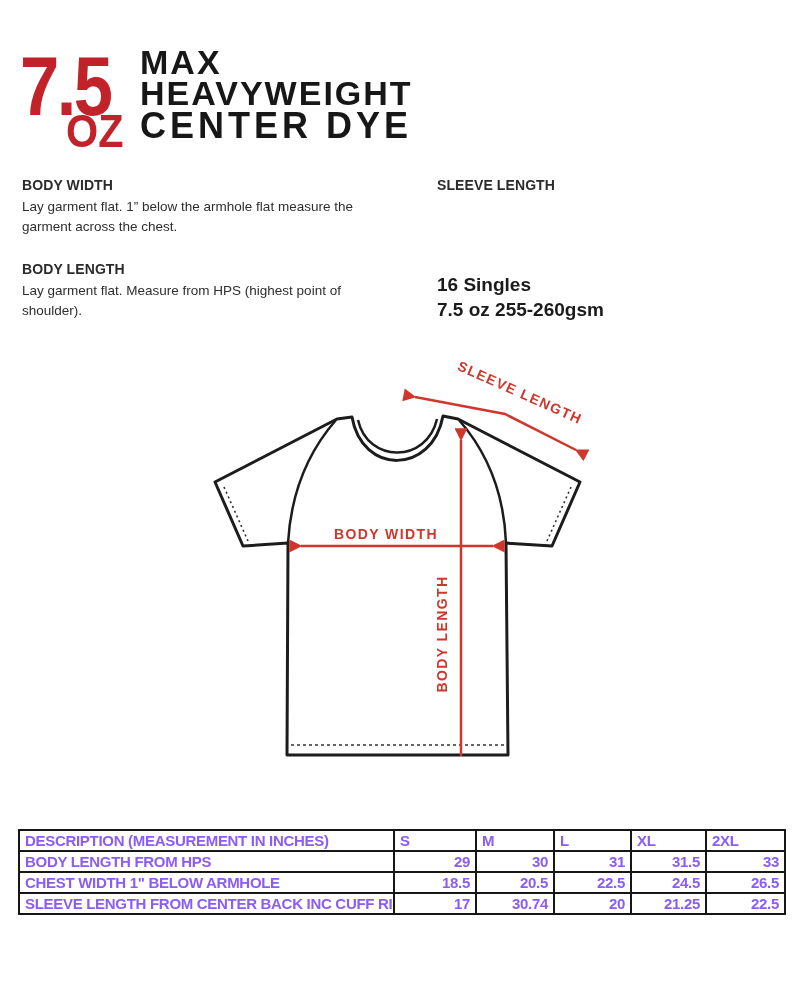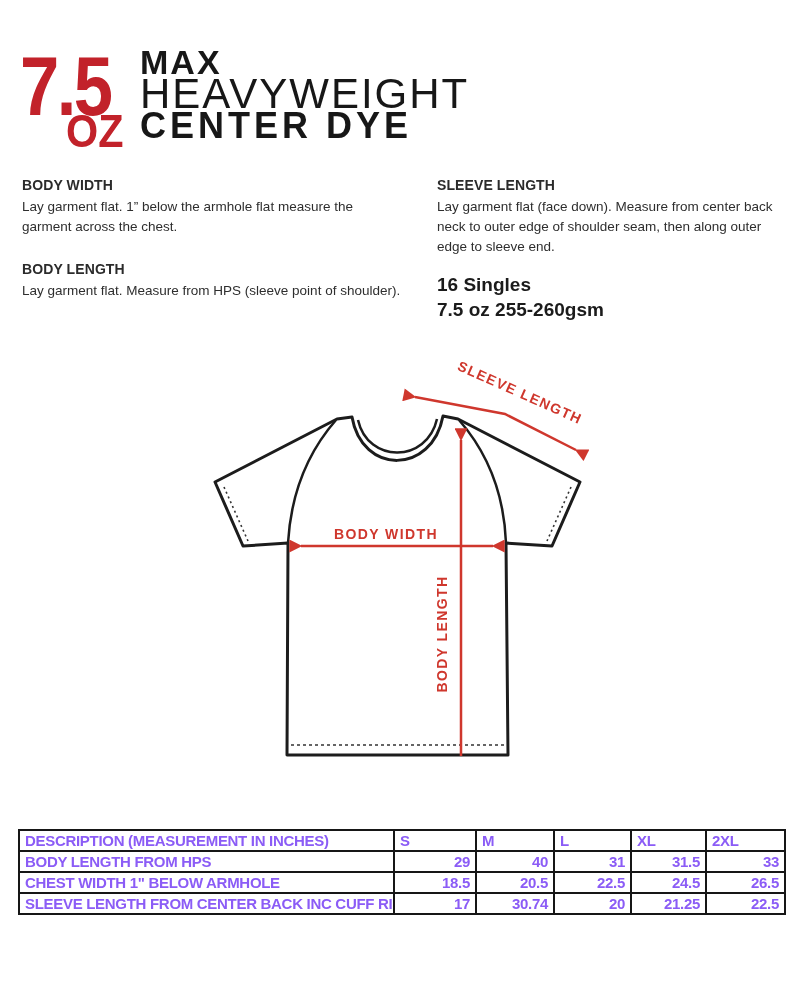--- a/index.html
+++ b/index.html
@@ -18,21 +18,21 @@
     letter-spacing:-3px; color:#C2222A;
     transform:scaleX(0.84); transform-origin:0 0;
   }
   .logo-oz {
     position:absolute; left:66px; top:107px;
     font-size:47px; font-weight:800; line-height:1;
     color:#C2222A; transform:scaleX(0.88); transform-origin:0 0;
   }
   .logo-right { position:absolute; left:140px; top:47px; color:#171717; }
   .logo-line1 { font-size:34px; font-weight:800; letter-spacing:2px; line-height:31px; }
-  .logo-line2 { font-size:42px; font-weight:400; letter-spacing:2px; line-height:31px; }
+  .logo-line2 { font-size:34px; font-weight:700; letter-spacing:2px; line-height:31px; }
   .logo-line3 { font-size:36px; font-weight:800; letter-spacing:4px; line-height:33px; }
 
   
   .note-col-left  { position:absolute; left:22px;  top:177px; width:382px; }
   .note-col-right { position:absolute; left:437px; top:177px; width:352px; }
   .note { margin-bottom:24px; }
   .note-title { font-size:14px; font-weight:bold; color:#2b2b2b; margin-bottom:4px; letter-spacing:0.1px; }
   .note-body  { font-size:13.5px; color:#2e2e2e; line-height:20px; }
 
   .fabric-spec {
@@ -77,28 +77,27 @@
   </div>
 </div>
 
 <div class="note-col-left">
   <div class="note">
     <div class="note-title">BODY WIDTH</div>
     <div class="note-body">Lay garment flat. 1” below the armhole flat measure the garment across the chest.</div>
   </div>
   <div class="note">
     <div class="note-title">BODY LENGTH</div>
-    <div class="note-body">Lay garment flat. Measure from HPS (sleeve point of shoulder).</div>
+    <div class="note-body">Lay garment flat. Measure from HPS (highest point of shoulder).</div>
   </div>
 </div>
 
 <div class="note-col-right">
   <div class="note">
     <div class="note-title">SLEEVE LENGTH</div>
-    <div class="note-body">Lay garment flat (face down). Measure from center back neck to outer edge of shoulder seam, then along outer edge to sleeve end.</div>
   </div>
 </div>
 
 <div class="fabric-spec">
   <div>16 Singles</div>
   <div>7.5 oz 255-260gsm</div>
 </div>
 
 <div class="diagram">
   <svg width="440" height="440" viewBox="180 345 440 440">
@@ -158,21 +157,21 @@
         <td class="c-desc">DESCRIPTION (MEASUREMENT IN INCHES)</td>
         <td class="c-size">S</td>
         <td class="c-size">M</td>
         <td class="c-size">L</td>
         <td class="c-size">XL</td>
         <td class="c-size">2XL</td>
       </tr>
       <tr>
         <td class="c-desc">BODY LENGTH FROM HPS</td>
         <td class="c-val">29</td>
-        <td class="c-val">40</td>
+        <td class="c-val">30</td>
         <td class="c-val">31</td>
         <td class="c-val">31.5</td>
         <td class="c-val">33</td>
       </tr>
       <tr>
         <td class="c-desc">CHEST WIDTH 1" BELOW ARMHOLE</td>
         <td class="c-val">18.5</td>
         <td class="c-val">20.5</td>
         <td class="c-val">22.5</td>
         <td class="c-val">24.5</td>

